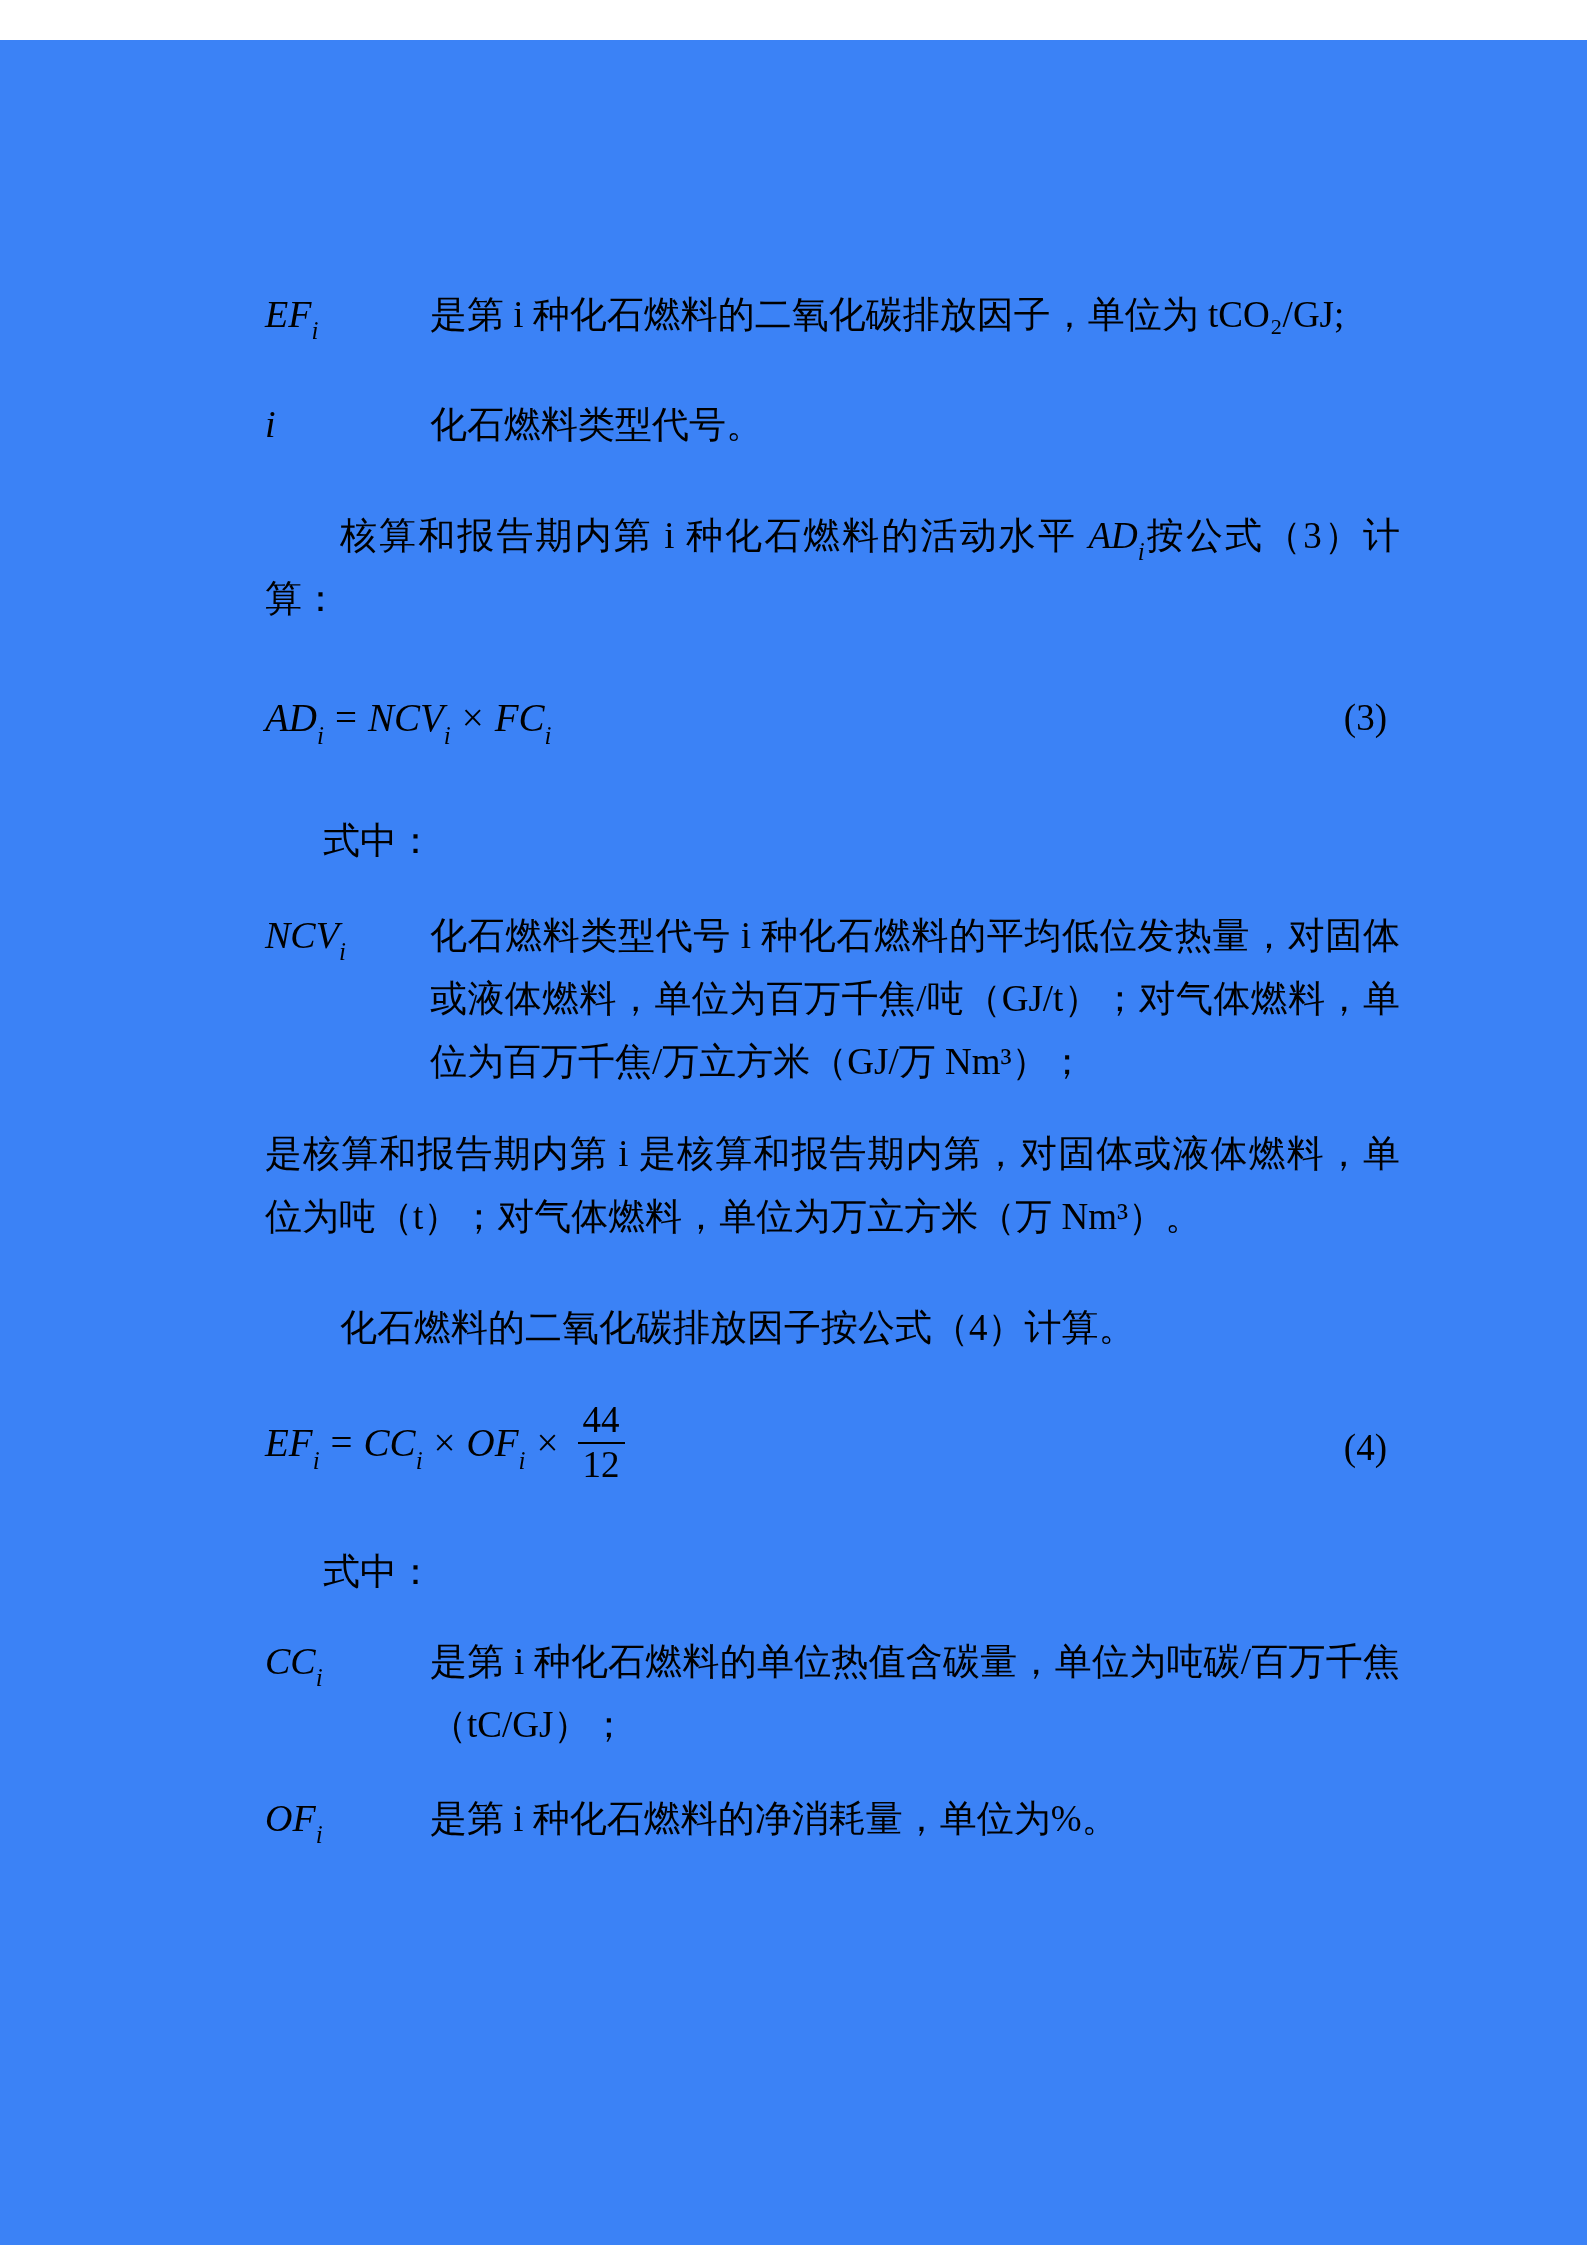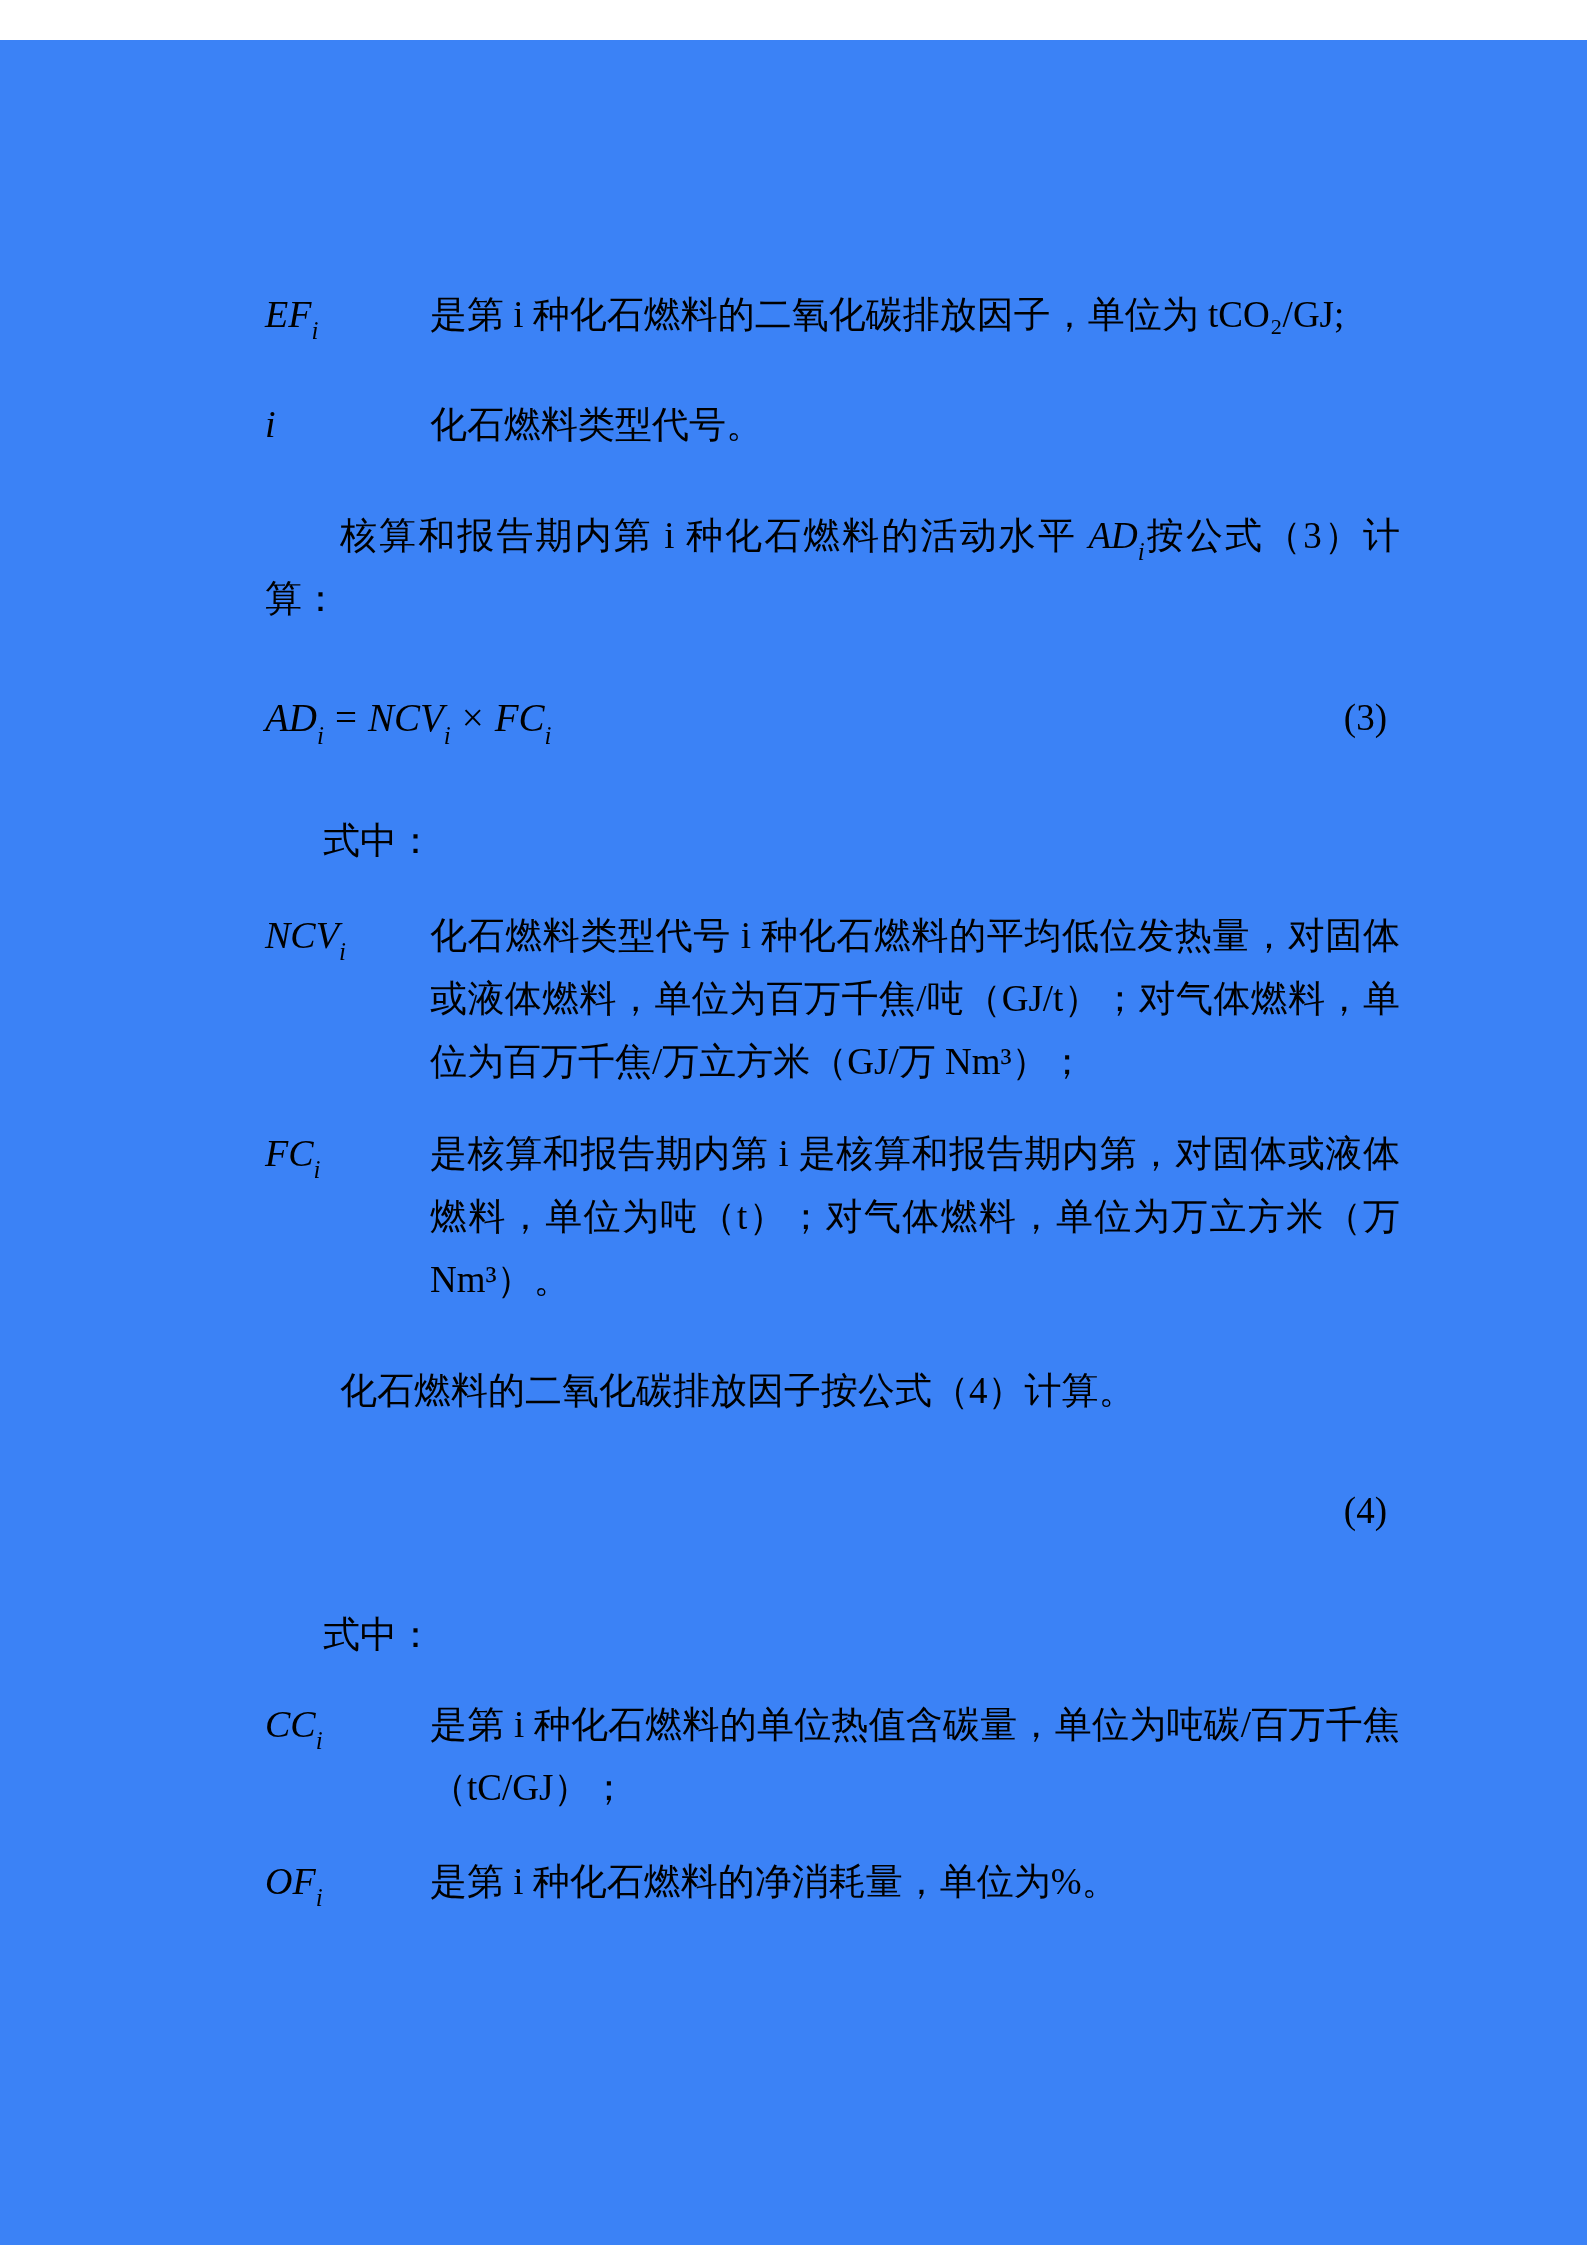--- a/index.html
+++ b/index.html
@@ -66,27 +66,27 @@
     </div>
 
     <div class="shizhong mt57">式中：</div>
 
     <div class="def-row mt32">
       <span class="def-term"><i>NCV</i><sub>i</sub></span>
       <span class="def-text">化石燃料类型代号 i 种化石燃料的平均低位发热量，对固体或液体燃料，单位为百万千焦/吨（GJ/t）；对气体燃料，单位为百万千焦/万立方米（GJ/万 Nm³）；</span>
     </div>
 
     <div class="def-row mt29">
-      <span class="def-term"><i>FC</i><sub>i</sub></span>
       <span class="def-text">是核算和报告期内第 i 是核算和报告期内第，对固体或液体燃料，单位为吨（t）；对气体燃料，单位为万立方米（万 Nm³）。</span>
     </div>
 
     <p class="para indent mt48">化石燃料的二氧化碳排放因子按公式（4）计算。</p>
 
     <div class="fr f4">
+      <span class="formula"><i>EF</i><sub>i</sub><span class="op">=</span><i>CC</i><sub>i</sub><span class="op">×</span><i>OF</i><sub>i</sub><span class="op">×</span><span class="frac"><span class="num">44</span><span class="den">12</span></span></span>
       <span class="eq-num">(4)</span>
     </div>
 
     <div class="shizhong mt38">式中：</div>
 
     <div class="def-row mt27">
       <span class="def-term"><i>CC</i><sub>i</sub></span>
       <span class="def-text">是第 i 种化石燃料的单位热值含碳量，单位为吨碳/百万千焦（tC/GJ）；</span>
     </div>
 

